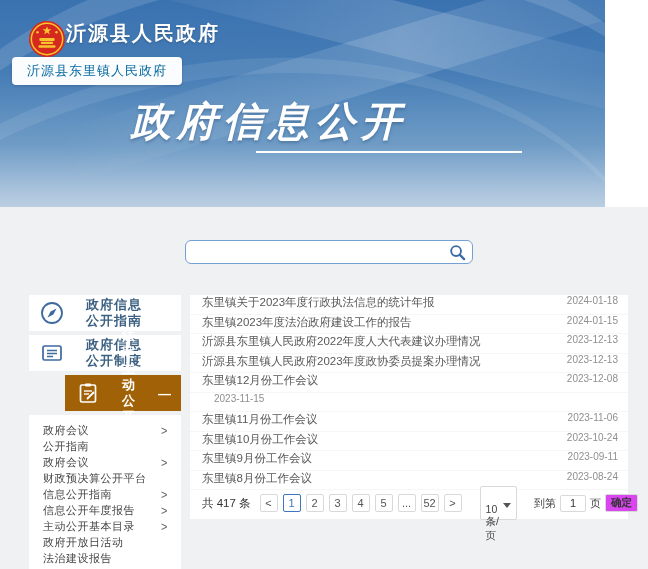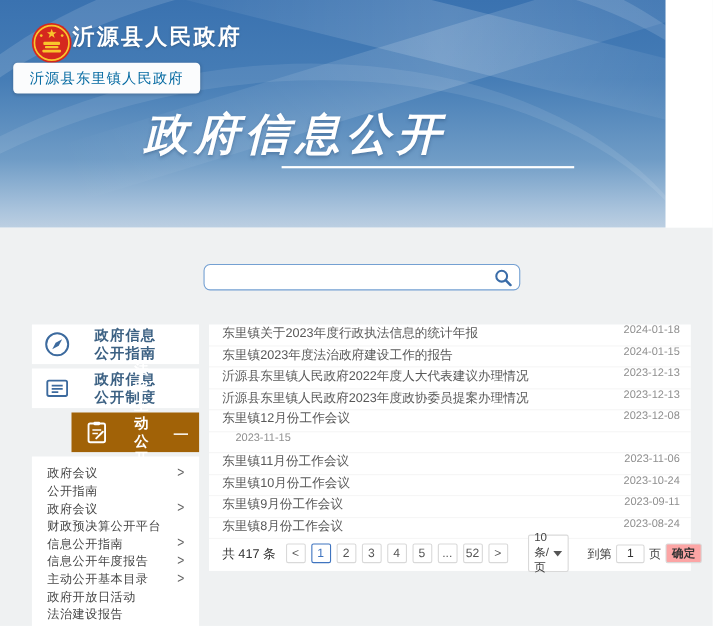--- a/index.html
+++ b/index.html
@@ -69,26 +69,26 @@
   .pager { height:24px; display:flex; align-items:center; gap:5px; padding:2px 6px 0 12px; font-size:11.5px; color:#333; }
   .total-label { margin-right:4px; white-space:nowrap; }
   .page-btn {
     min-width:18px; height:18px; border:1px solid #d9d9d9; border-radius:2px; background:#fff;
     display:flex; align-items:center; justify-content:center; font-size:11px; color:#555;
     padding:0 3px; cursor:pointer; font-family:inherit;
   }
   .page-btn.active { border-color:#3f74bf; color:#3f74bf; }
   .page-size {
     margin-left:13px; height:18px; border:1px solid #d9d9d9; border-radius:2px; background:#fff;
-    display:flex; align-items:center; gap:4px; padding:16px 5px; font-size:10.5px; color:#444; cursor:pointer;
+    display:flex; align-items:flex-start; gap:4px; padding:16px 5px; font-size:10.5px; color:#444; cursor:pointer;
   }
   .chev-down { width:0; height:0; border-left:4px solid transparent; border-right:4px solid transparent; border-top:5px solid #555; }
   .goto-group { margin-left:12px; display:flex; align-items:center; gap:4px; font-size:11px; color:#444; white-space:nowrap; }
   .goto-input { width:26px; height:17px; border:1px solid #d9d9d9; border-radius:2px; text-align:center; font-size:11px; color:#333; outline:none; }
-  .confirm-btn { height:18px; border:1px solid #d9d9d9; border-radius:2px; background:#fca5a5; padding:0 5px;
+  .confirm-btn { height:18px; border:1px solid #d9d9d9; border-radius:2px; background:#d946ef; padding:0 5px;
     font-size:10.5px; font-weight:bold; color:#333; cursor:pointer; font-family:inherit; }
 </style>
 </head>
 <body>
 
 <div class="banner">
   <div class="curve c1"></div>
   <div class="curve c2"></div>
   <div class="band b1"></div>
   <div class="band b2"></div>

